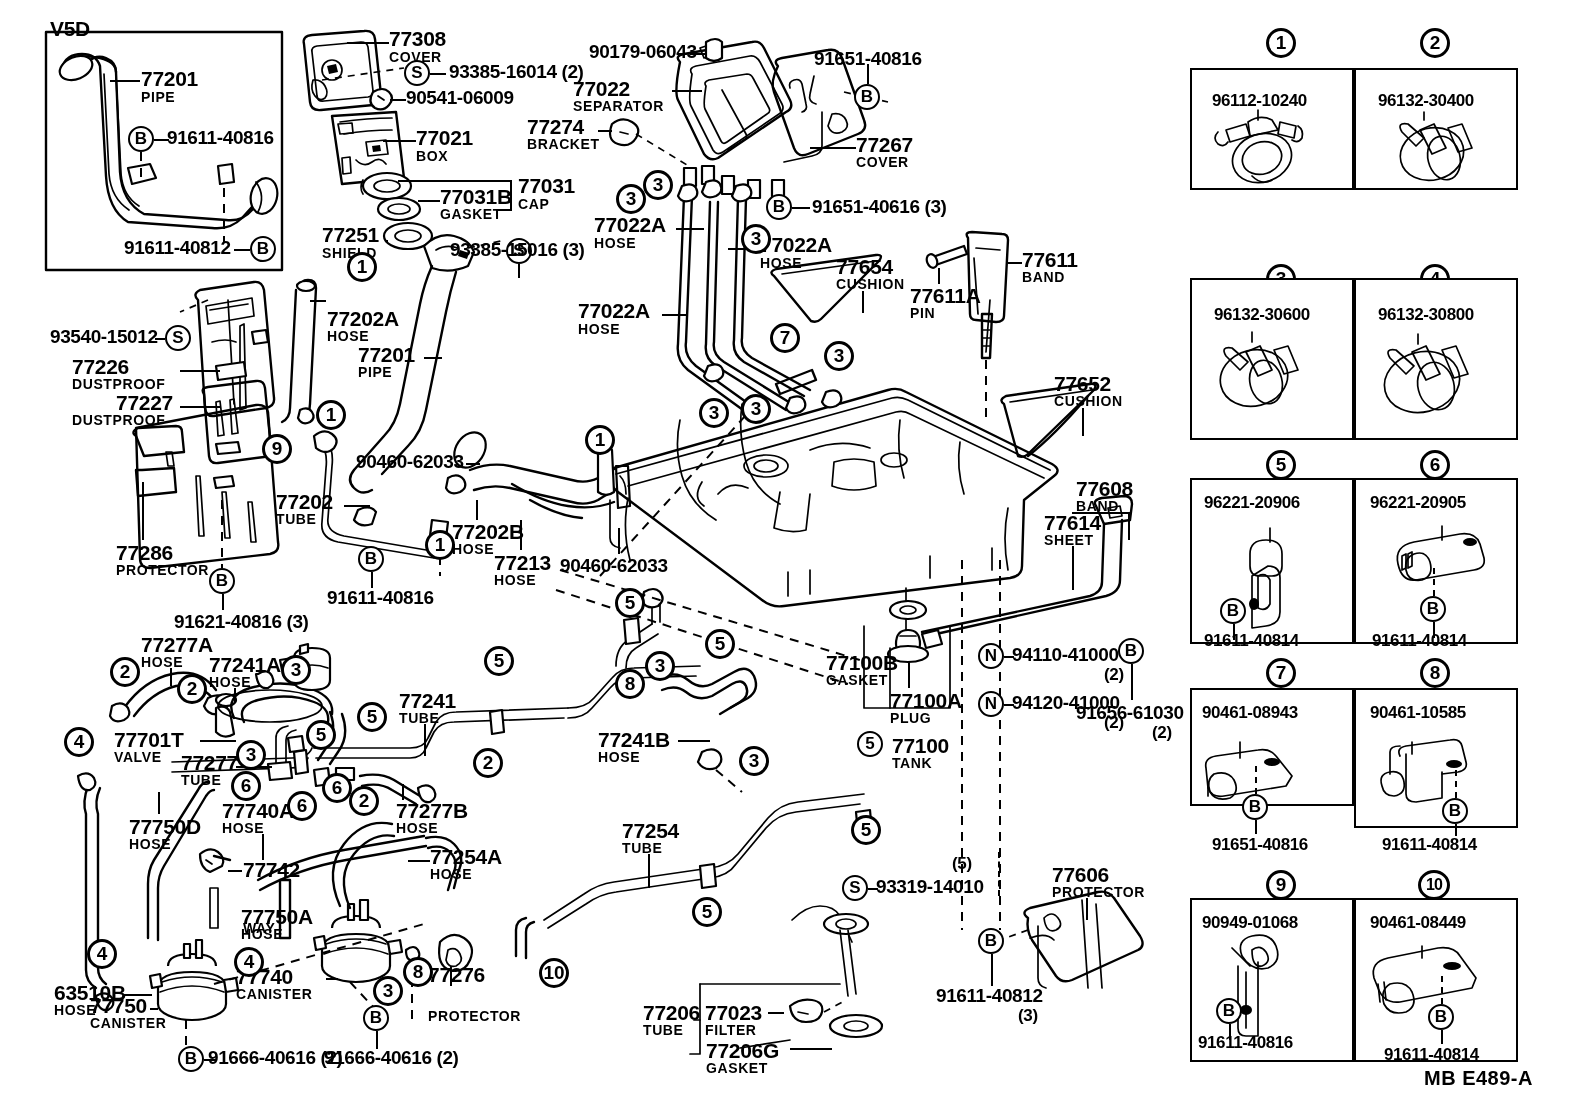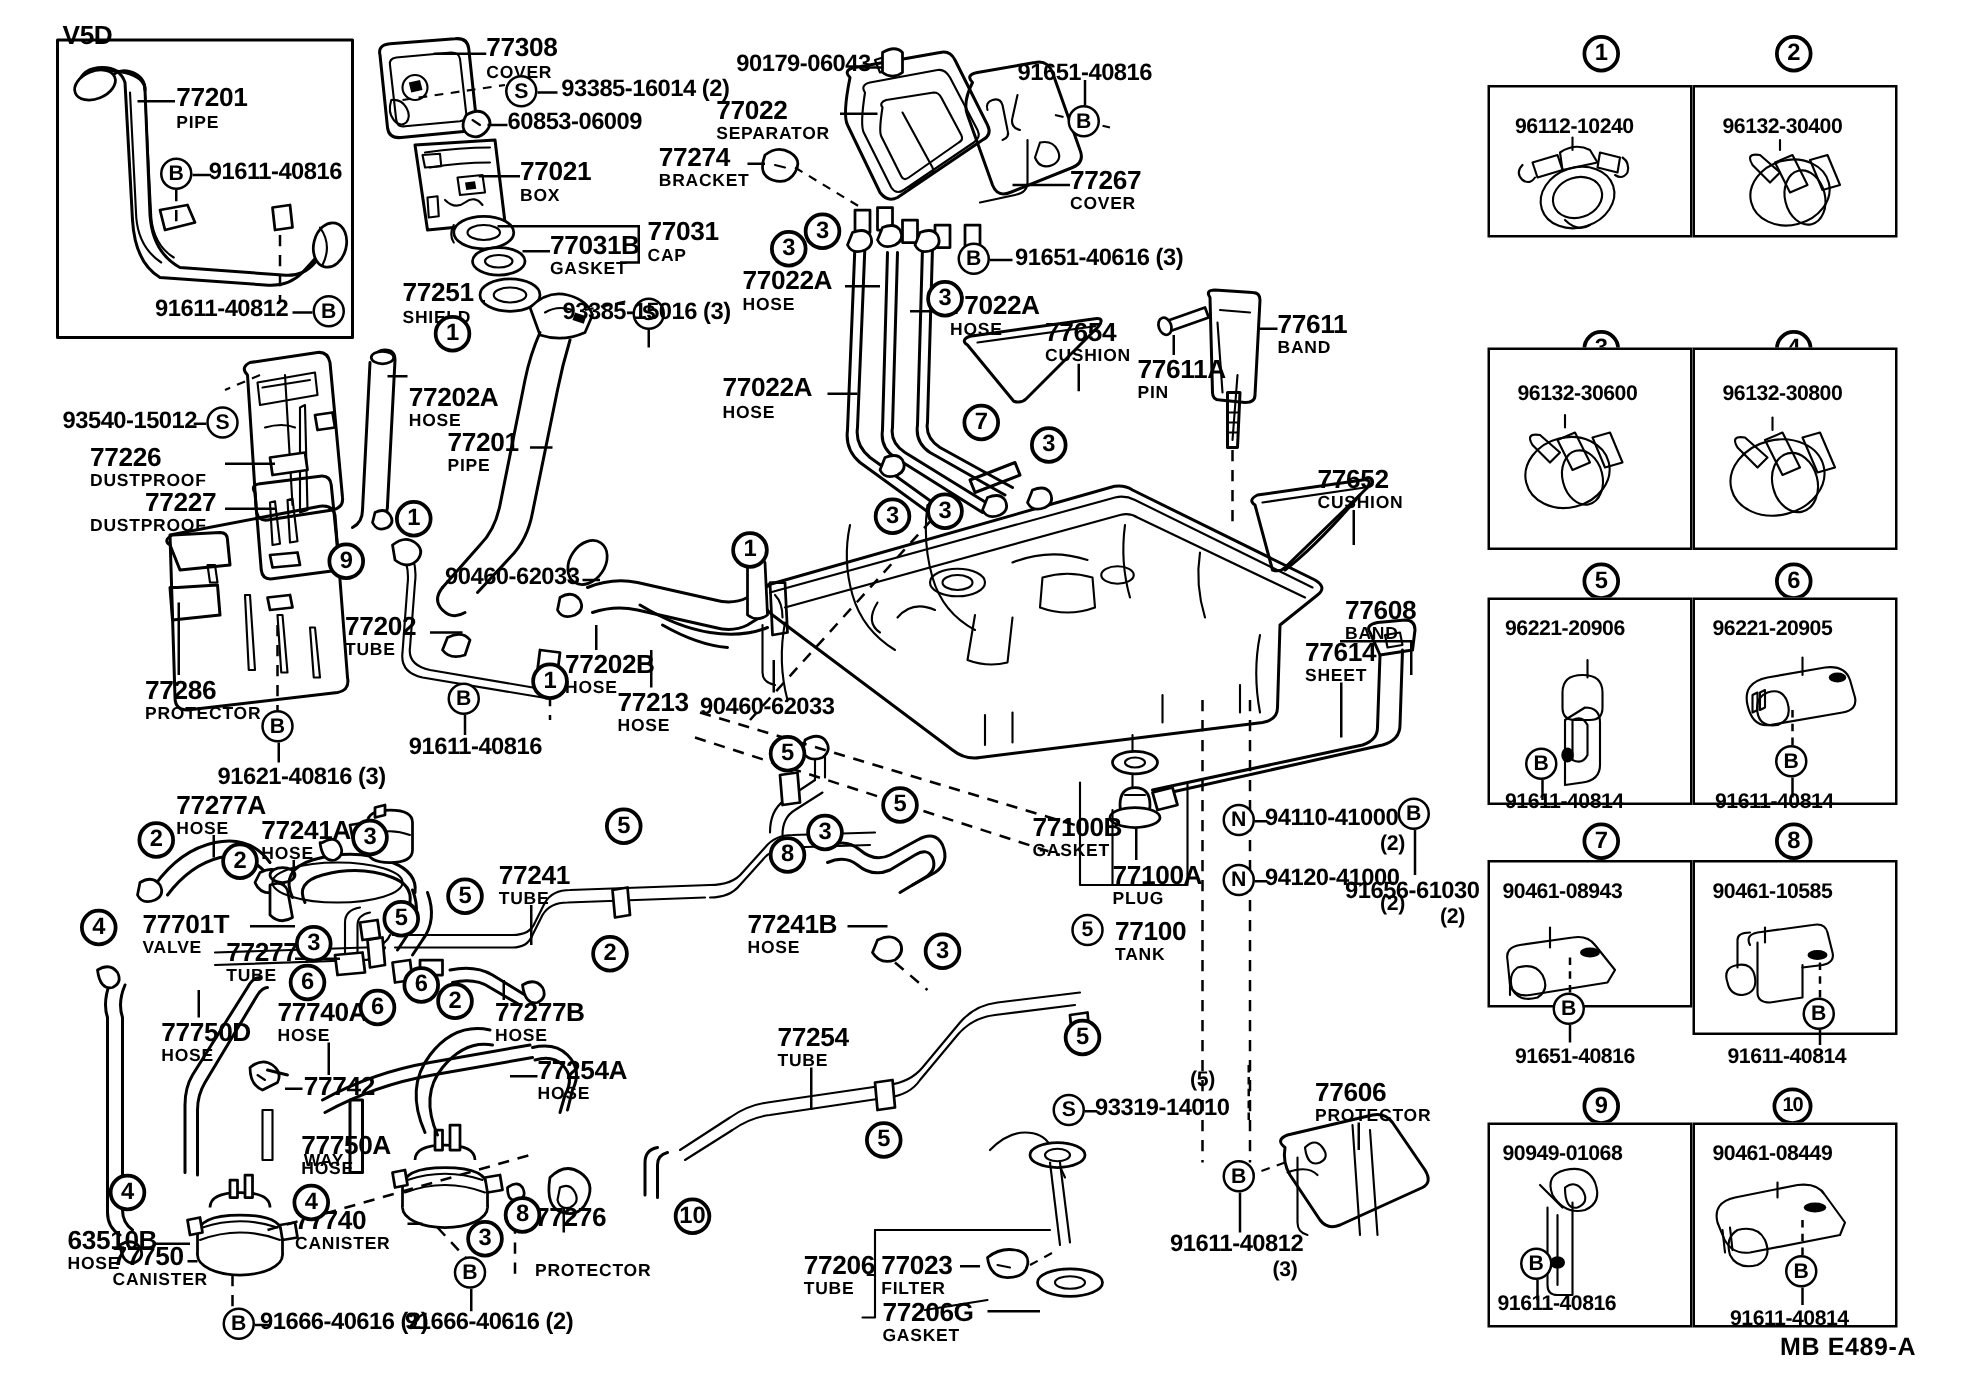--- a/index.html
+++ b/index.html
@@ -397,21 +397,21 @@
   <div class="pn" style="left:124px;top:238px;">91611-40812</div>
   <div class="tag" style="left:250px;top:236px;">B</div>
   <div class="ln lnh" style="left:234px;top:249px;width:16px;"></div>
 
   <div class="lbl num" style="left:389px;top:28px;">77308</div>
   <div class="lbl sub" style="left:389px;top:50px;">COVER</div>
   <div class="ln lnh" style="left:347px;top:42px;width:42px;"></div>
   <div class="tag" style="left:404px;top:60px;">S</div>
   <div class="ln lnh" style="left:430px;top:73px;width:16px;"></div>
   <div class="pn" style="left:449px;top:62px;">93385-16014 (2)</div>
-  <div class="pn" style="left:406px;top:88px;">60853-06009</div>
+  <div class="pn" style="left:406px;top:88px;">90541-06009</div>
   <div class="ln lnh" style="left:390px;top:99px;width:16px;"></div>
 
   <div class="lbl num" style="left:416px;top:127px;">77021</div>
   <div class="lbl sub" style="left:416px;top:149px;">BOX</div>
   <div class="ln lnh" style="left:383px;top:140px;width:33px;"></div>
 
   <div class="lbl num" style="left:518px;top:175px;">77031</div>
   <div class="lbl sub" style="left:518px;top:197px;">CAP</div>
   <div class="ln lnh" style="left:398px;top:180px;width:114px;"></div>
   <div class="ln lnv" style="left:510px;top:180px;height:30px;"></div>

